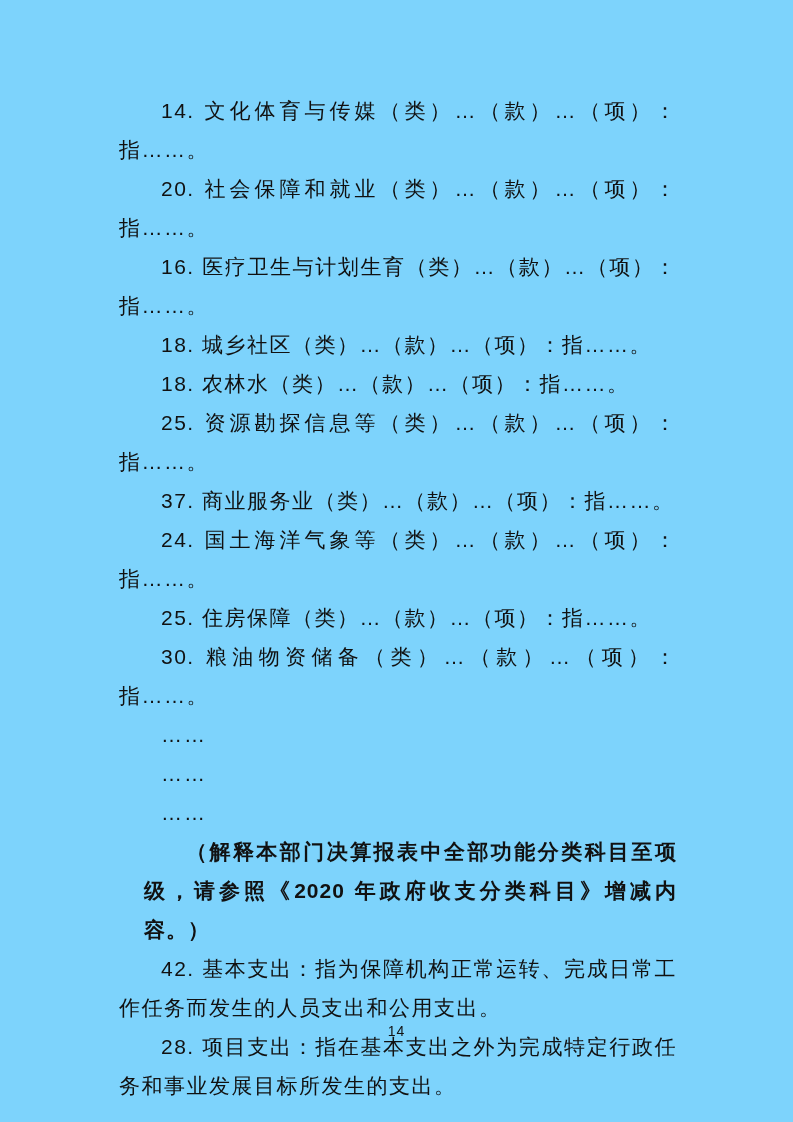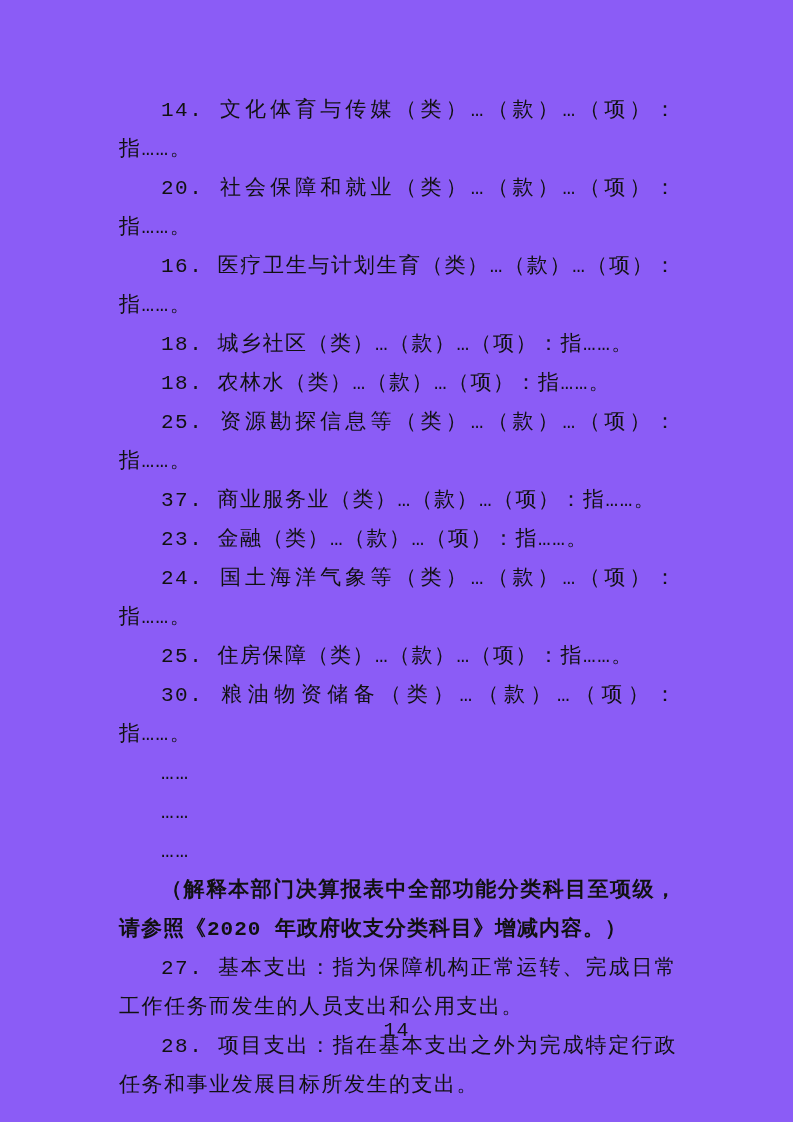--- a/index.html
+++ b/index.html
@@ -4,23 +4,23 @@
   <style>
     html, body {
       margin: 0;
       padding: 0;
       background: #ffffff;
     }
     .page {
       position: relative;
       width: 793px;
       height: 1122px;
-      background: #8b5cf6;
+      background: #7dd3fc;
       overflow: hidden;
-      font-family: Liberation Mono, monospace;
+      font-family: Liberation Sans, sans-serif;
       color: #111111;
     }
     .doc-content {
       position: absolute;
       left: 119px;
       top: 91px;
       width: 558px;
     }
     .para {
       margin: 0;
@@ -28,54 +28,54 @@
       line-height: 39px;
       text-indent: 2em;
       text-align: justify;
       letter-spacing: 1.5px;
       color: #111111;
       word-break: break-all;
     }
     .para.note {
       font-weight: bold;
       letter-spacing: 1px;
+      margin-left: 25px;
     }
     .para.ellipsis-line {
       letter-spacing: 2px;
     }
     .page-footer {
       position: absolute;
       left: 0;
       right: 0;
       top: 1022px;
       text-align: center;
-      font-size: 20px;
+      font-size: 14px;
       line-height: 18px;
       color: #111111;
       letter-spacing: 1px;
     }
   </style>
 </head>
 <body>
 
 <div class="page">
   <div class="doc-content">
     <p class="para">14. 文化体育与传媒（类）…（款）…（项）：指……。</p>
     <p class="para">20. 社会保障和就业（类）…（款）…（项）：指……。</p>
     <p class="para">16. 医疗卫生与计划生育（类）…（款）…（项）：指……。</p>
     <p class="para">18. 城乡社区（类）…（款）…（项）：指……。</p>
     <p class="para">18. 农林水（类）…（款）…（项）：指……。</p>
     <p class="para">25. 资源勘探信息等（类）…（款）…（项）：指……。</p>
     <p class="para">37. 商业服务业（类）…（款）…（项）：指……。</p>
-    <p class="para">23. 金融（类）…（款）…（项）：指……。</p>
     <p class="para">24. 国土海洋气象等（类）…（款）…（项）：指……。</p>
     <p class="para">25. 住房保障（类）…（款）…（项）：指……。</p>
     <p class="para">30. 粮油物资储备（类）…（款）…（项）：指……。</p>
     <p class="para ellipsis-line">……</p>
     <p class="para ellipsis-line">……</p>
     <p class="para ellipsis-line">……</p>
     <p class="para note">（解释本部门决算报表中全部功能分类科目至项级，请参照《2020 年政府收支分类科目》增减内容。）</p>
-    <p class="para">27. 基本支出：指为保障机构正常运转、完成日常工作任务而发生的人员支出和公用支出。</p>
+    <p class="para">42. 基本支出：指为保障机构正常运转、完成日常工作任务而发生的人员支出和公用支出。</p>
     <p class="para">28. 项目支出：指在基本支出之外为完成特定行政任务和事业发展目标所发生的支出。</p>
 
   </div>
   <div class="page-footer">14</div>
 </div>
 
 </body></html>

